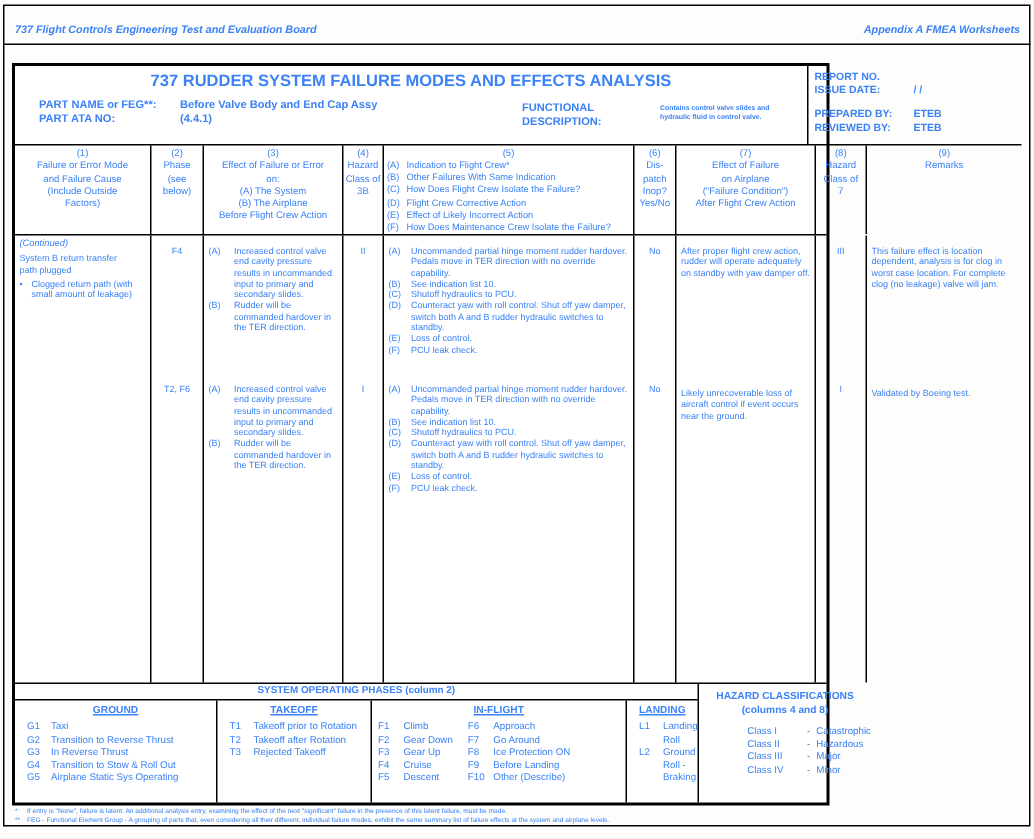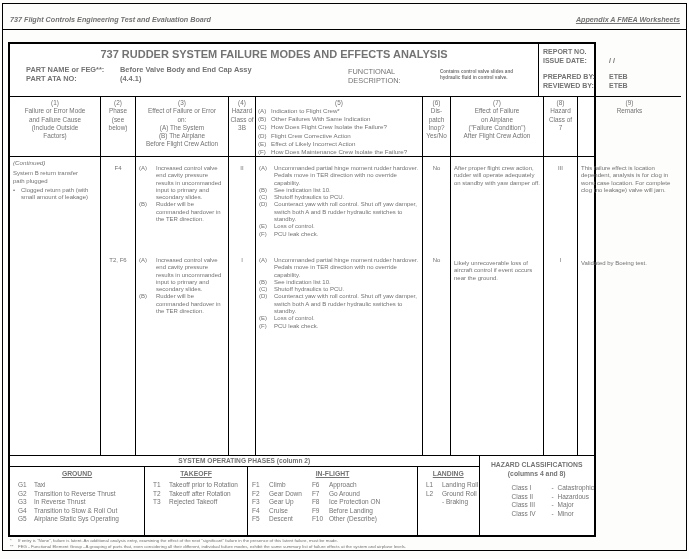--- a/index.html
+++ b/index.html
@@ -1,35 +1,35 @@
 <!DOCTYPE html>
 <html><head>
 <meta charset="utf-8">
 <style>
   * { margin:0; padding:0; box-sizing:border-box; }
   html,body { background:#e8e8e8; }
   .page {
     position:relative; width:689px; height:559px; background:#fdfdfc;
-    font-family:"Liberation Sans", sans-serif; color:#737373; overflow:hidden;
+    font-family:"Liberation Sans", sans-serif; color:#3b82f6; overflow:hidden;
     margin:0 auto;
   }
   .page-frame { position:absolute; left:2px; top:3px; width:685px; height:548px; border:1px solid #000; }
   .hdr-left  { position:absolute; left:10px; top:15px; font-size:7.2px; font-style:italic; font-weight:bold; }
-  .hdr-right { position:absolute; right:9px; top:15px; font-size:7.2px; font-style:italic; font-weight:bold;text-decoration:underline; }
+  .hdr-right { position:absolute; right:9px; top:15px; font-size:7.2px; font-style:italic; font-weight:bold; }
   .hdr-rule  { position:absolute; left:3px; top:29px; width:684px; height:1px; background:#000; }
 
-  .fmea-table { position:absolute; left:8px; top:42px; width:588px; height:495px; border:2px solid #000; background:#fff; }
+  .fmea-table { position:absolute; left:8px; top:42px; width:545px; height:495px; border:2px solid #000; background:#fff; }
 
   
   .title-block { position:relative; width:671px; height:53px; border-bottom:1px solid #000; }
   .doc-title { position:absolute; left:0; top:4px; width:528px; text-align:center; font-weight:bold; font-size:11px; }
   .part-info { position:absolute; left:6px; top:21px; font-size:7.4px; font-weight:bold; line-height:9px; }
   .part-row { display:flex;padding-left:10px; }
   .part-row .lbl { width:94px; }
-  .func-block { position:absolute; left:338px; top:23px; font-size:7.4px; font-weight:normal; line-height:9px; white-space:pre-line; }
+  .func-block { position:absolute; left:338px; top:23px; font-size:7.4px; font-weight:bold; line-height:9px; white-space:pre-line; }
   .func-value { position:absolute; left:430px; top:25px; width:94px; font-size:4.6px; font-weight:bold; line-height:5.5px; }
   .report-box { position:absolute; left:528px; top:0; width:143px; height:52px; border-left:1px solid #000; padding:3px 0 0 4px; font-size:7px; font-weight:bold; line-height:9px; }
   .report-row { display:flex; }
   .report-row .lbl { width:66px; }
   .report-gap { height:7px; }
 
   
   .grid { display:grid; grid-template-columns:90px 35px 93px 27px 167px 28px 93px 34px 104px; }
   .grid > div { border-left:1px solid #000; overflow:hidden; }
   .grid > div:first-child { border-left:none; }

